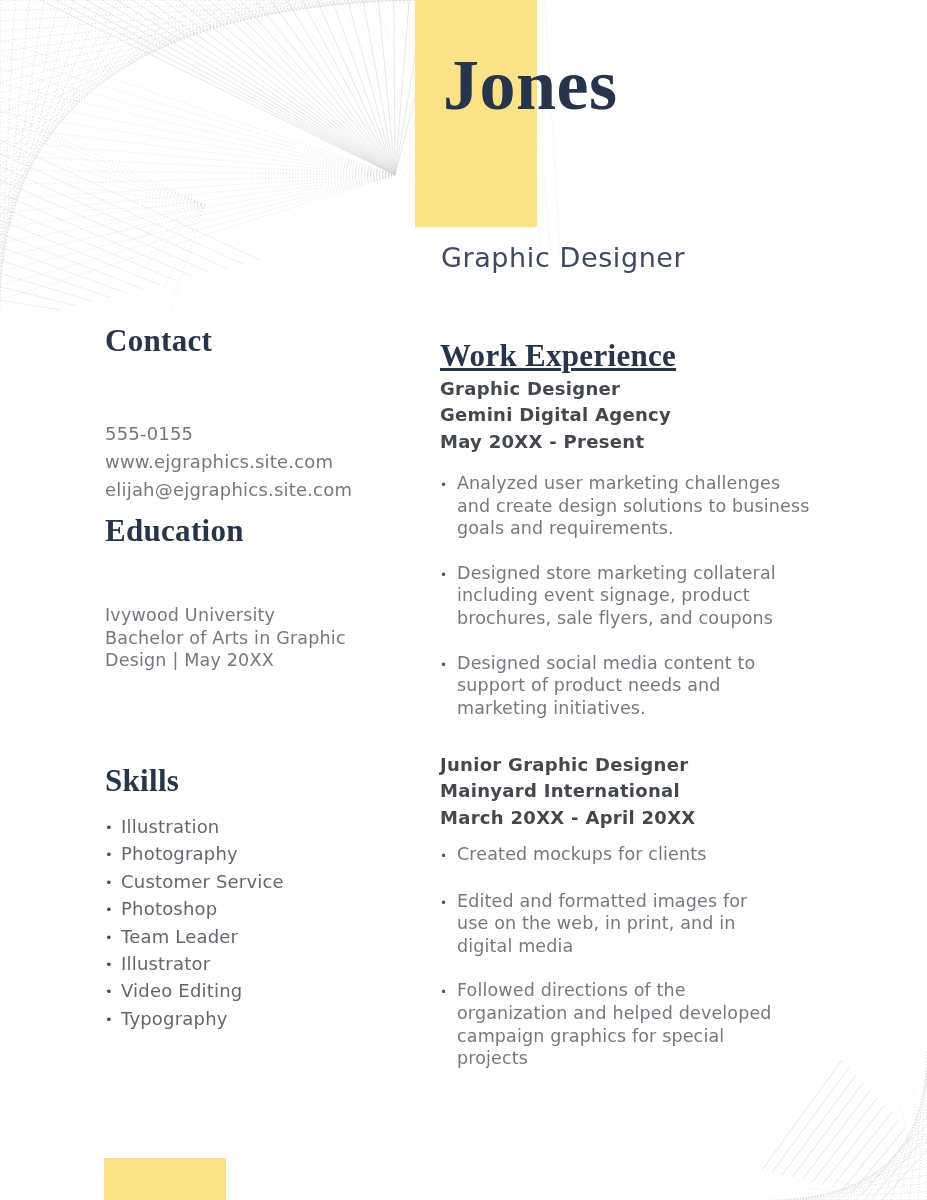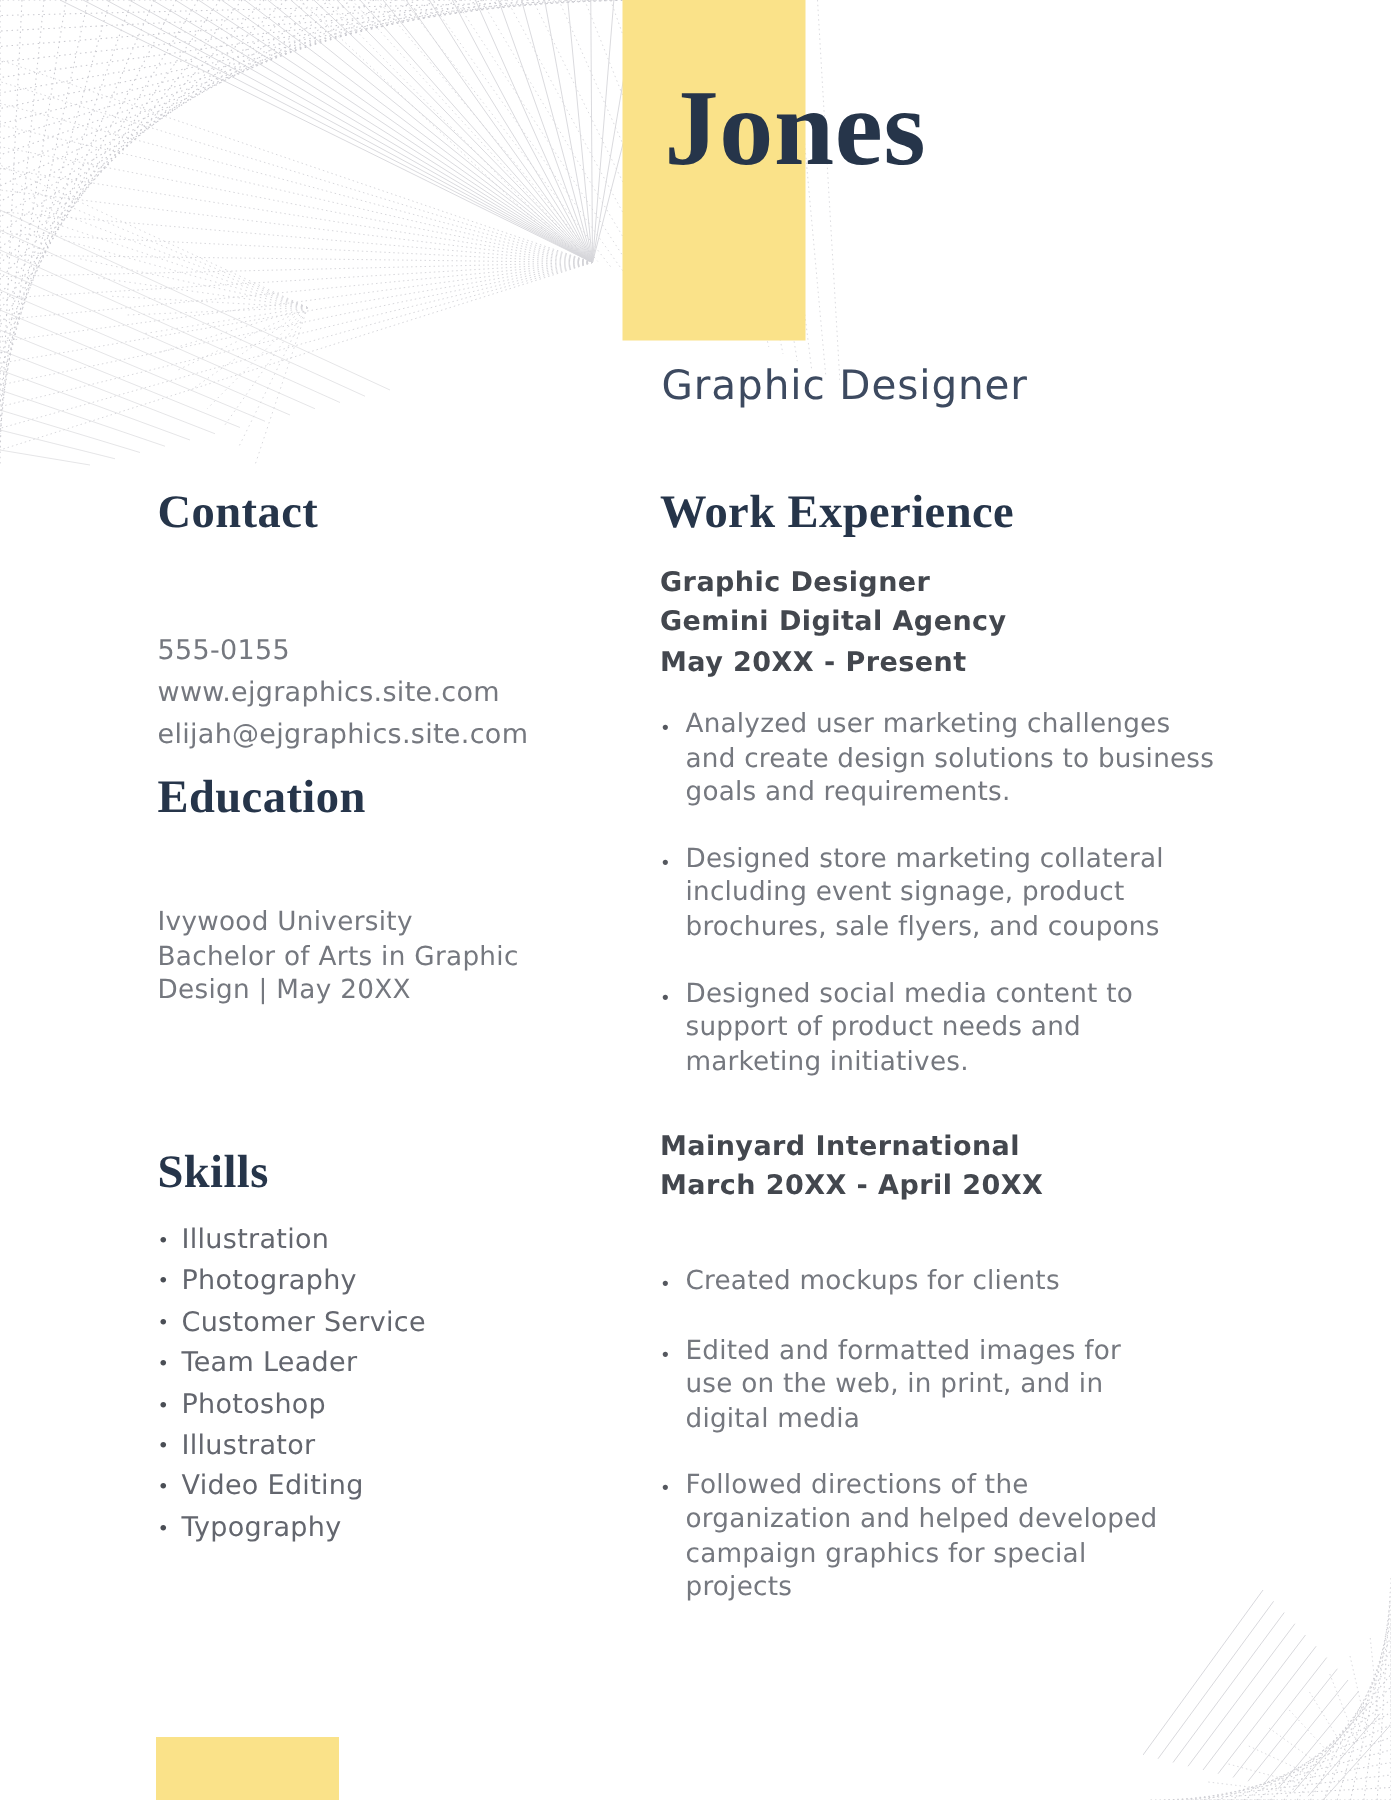--- a/index.html
+++ b/index.html
@@ -43,21 +43,21 @@
   #education-heading{top:512px;}
   #education-body{top:560px;font-size:17.5px;line-height:22.5px;color:#75787F;letter-spacing:0.2px;}
   .edu-entry{white-space:pre-wrap;margin-bottom:22px;}
   #skills-heading{top:762px;}
   #skills-list{top:814px;list-style:none;margin:0;padding:0;font-size:18px;line-height:26.4px;color:#63666E;letter-spacing:0.2px;}
   #skills-list li{display:flex;}
   #skills-list li::before{content:"•";font-size:13px;width:16px;flex:0 0 16px;padding-top:1px;color:#4a4e55;}
 
   
   .right-col{left:440px;width:422px;}
-  #we-heading{top:322px;}
+  #we-heading{top:337px;text-decoration:underline;}
   .job-header{font-size:18px;font-weight:700;line-height:26.3px;color:#43474E;letter-spacing:0.3px;}
   #job1-header{top:376px;}
   #job2-header{top:752px;}
   .bullets{font-size:17.5px;line-height:22.6px;color:#75787F;letter-spacing:0.15px;}
   #job1-bullets{top:472px;}
   #job2-bullets{top:843px;}
   .bullet{display:flex;margin-bottom:22px;}
   .bullet .dot{flex:0 0 17px;font-size:12px;padding-top:2px;color:#55585f;}
   .bullet .btext{white-space:pre-line;}
 </style>
@@ -261,22 +261,22 @@
   <div class="edu-entry">Ivywood University
 Bachelor of Arts in Graphic
 Design | May 20XX</div>
 </div>
 
 <h2 id="skills-heading" class="abs left-col section-heading" style="margin:0">Skills</h2>
 <ul id="skills-list" class="abs left-col">
   <li>Illustration</li>
   <li>Photography</li>
   <li>Customer Service</li>
+  <li>Photoshop</li>
   <li>Team Leader</li>
-  <li>Photoshop</li>
   <li>Illustrator</li>
   <li>Video Editing</li>
   <li>Typography</li>
 </ul>
 
 <h2 id="we-heading" class="abs right-col section-heading" style="margin:0">Work Experience</h2>
 
 <div id="job1-header" class="abs right-col job-header">
   <div>Graphic Designer</div>
   <div>Gemini Digital Agency</div>
@@ -297,20 +297,21 @@
   </div>
   <div class="bullet">
     <span class="dot">•</span>
     <span class="btext">Designed social media content to
 support of product needs and
 marketing initiatives.</span>
   </div>
 </div>
 
 <div id="job2-header" class="abs right-col job-header">
+  <div>Junior Graphic Designer</div>
   <div>Mainyard International</div>
   <div>March 20XX - April 20XX</div>
 </div>
 <div id="job2-bullets" class="abs right-col bullets">
   <div class="bullet">
     <span class="dot">•</span>
     <span class="btext">Created mockups for clients</span>
   </div>
   <div class="bullet">
     <span class="dot">•</span>

